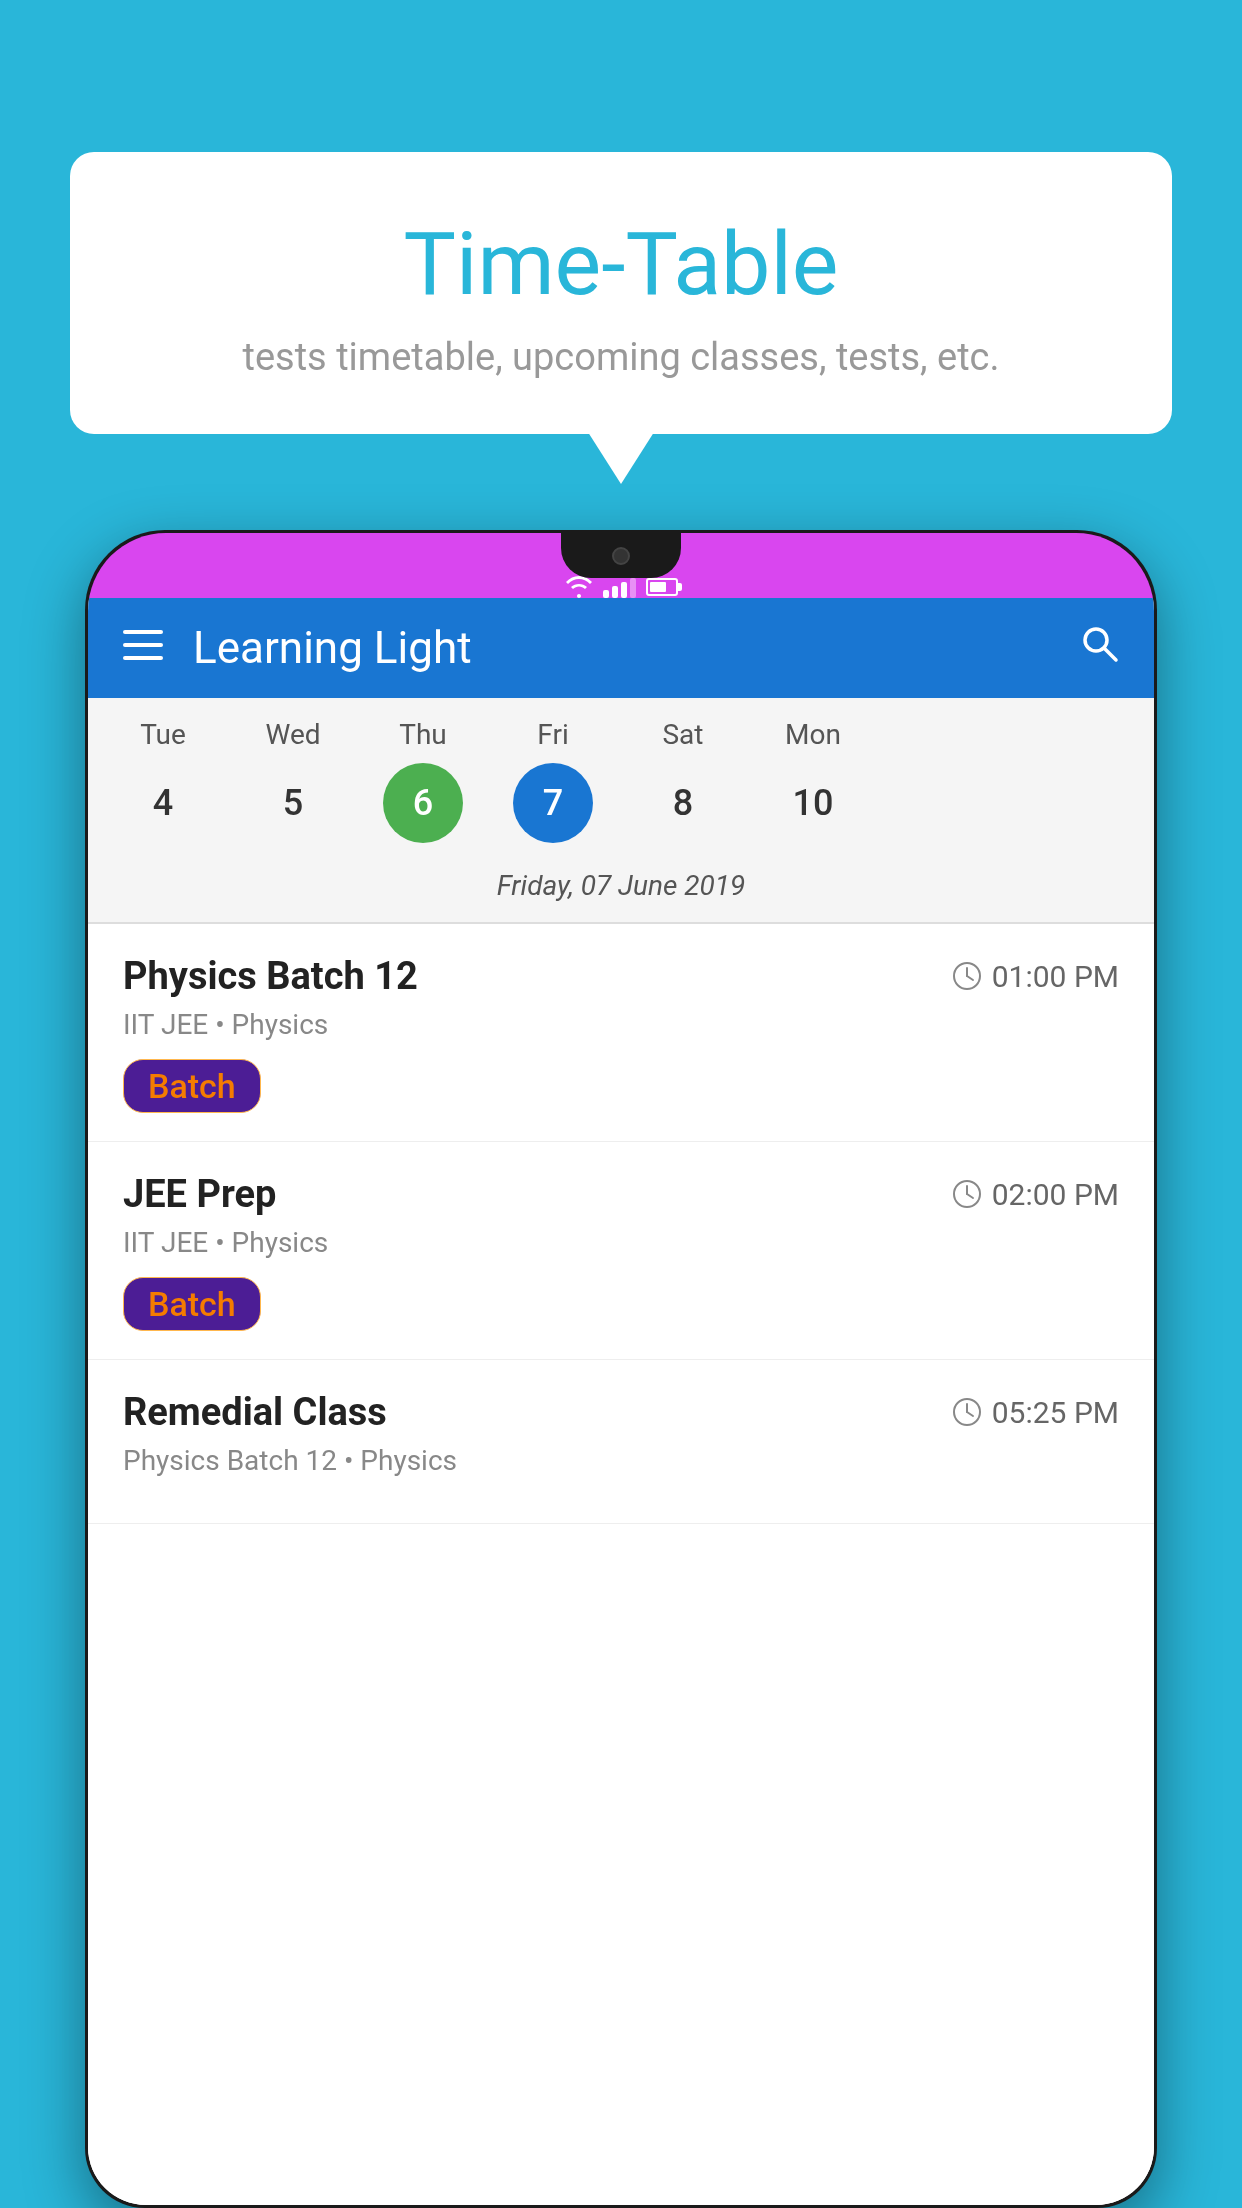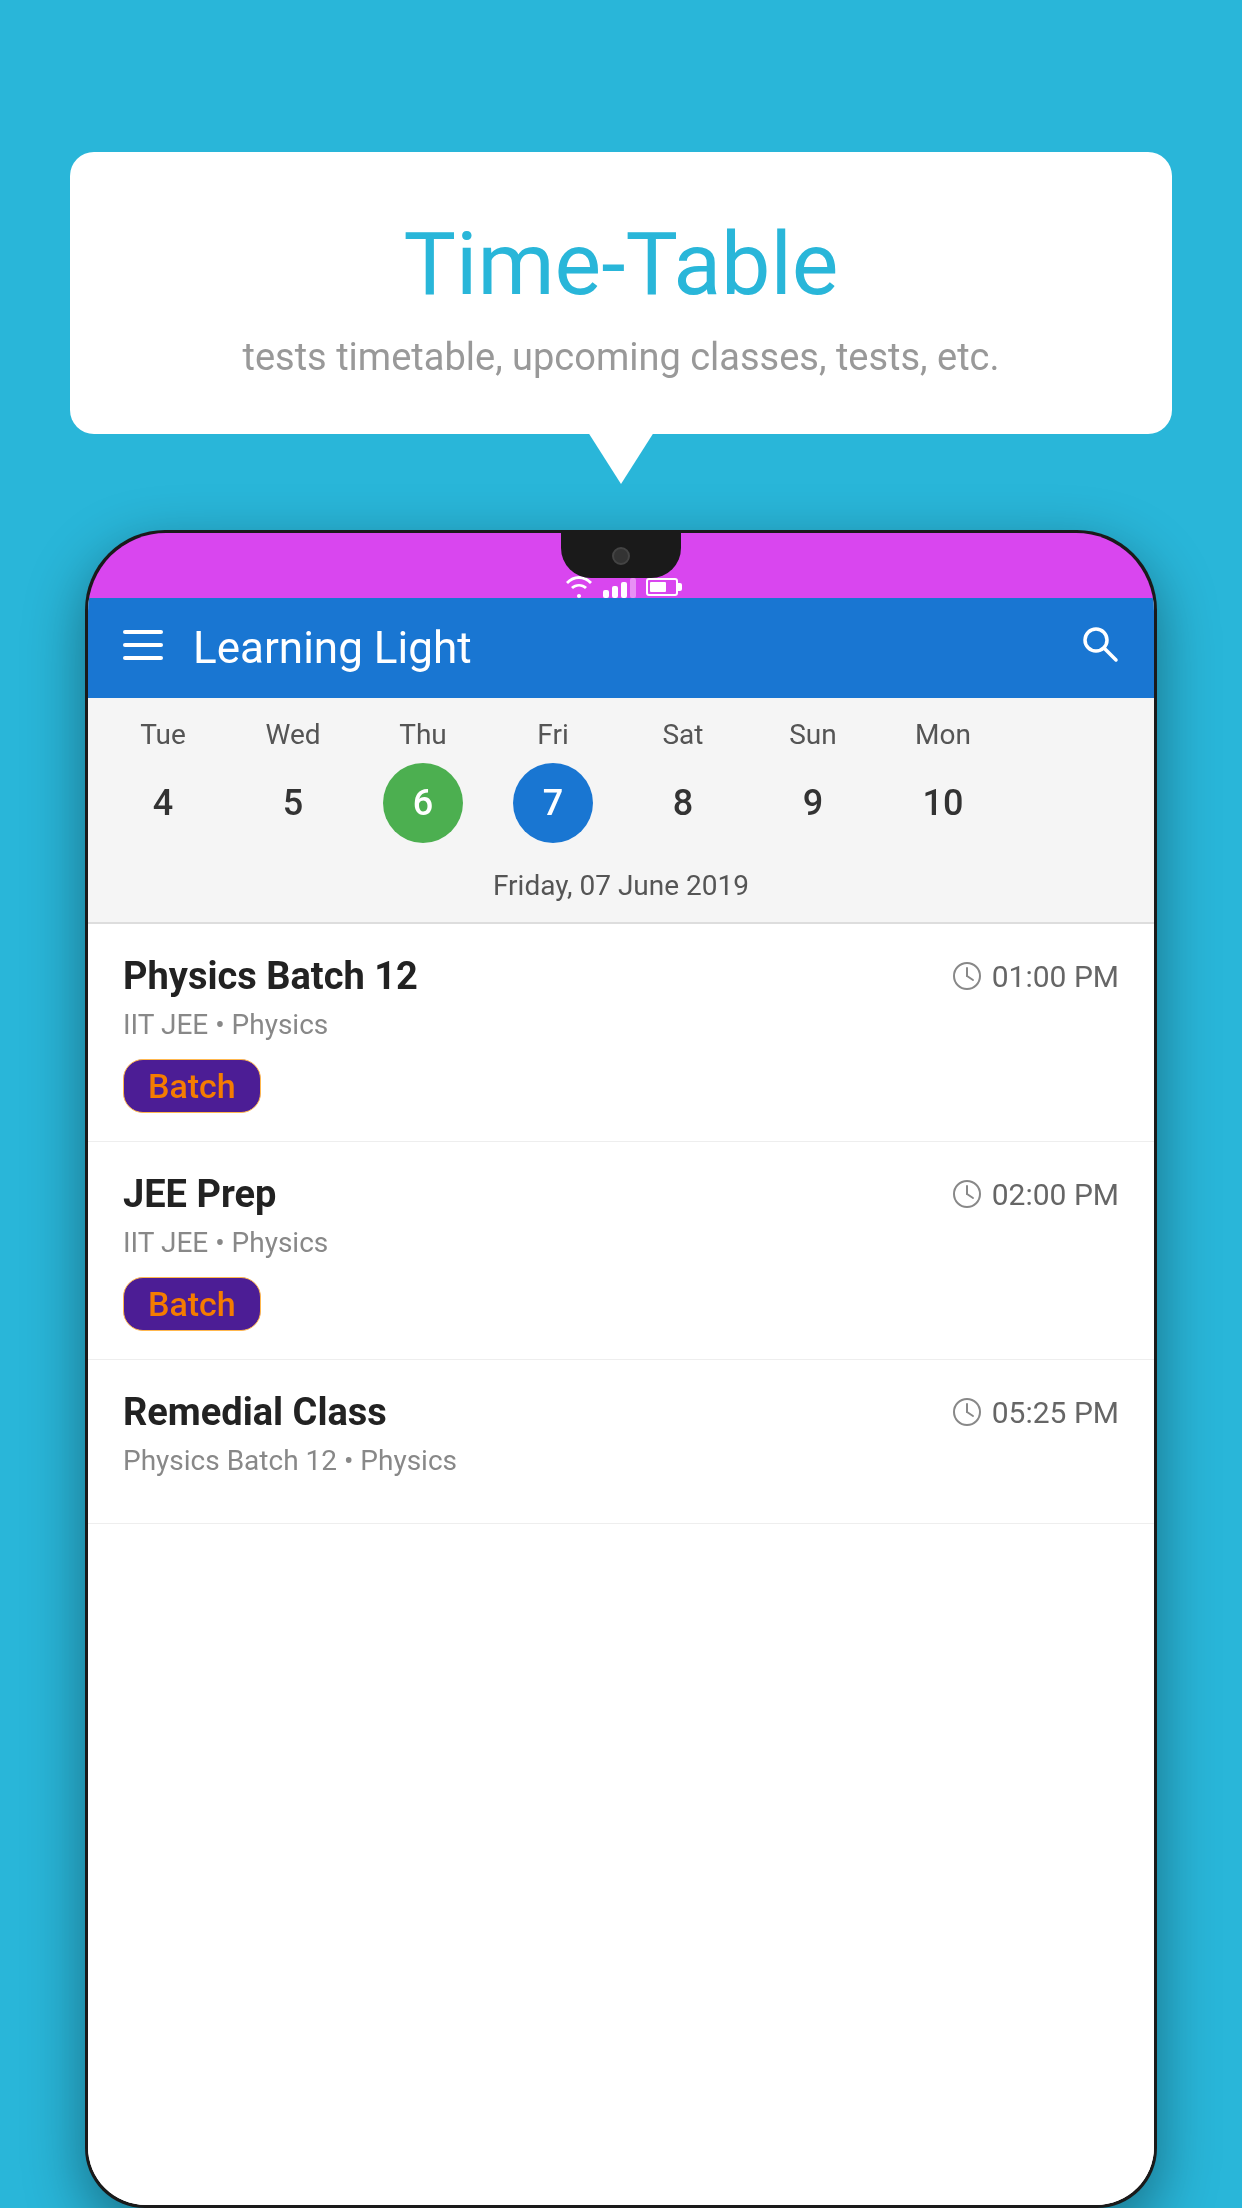--- a/index.html
+++ b/index.html
@@ -242,20 +242,21 @@
       background: #1976D2;
       color: white;
     }
 
     .date-label {
       text-align: center;
       padding: 16px 0 20px;
       color: #555;
       font-size: 28px;
       background: #f5f5f5;
+      font-style: italic;
     }
 
     
     .divider {
       height: 2px;
       background: #ddd;
     }
 
     
     .schedule-content {
@@ -396,24 +397,20 @@
           <div class="day-column">
             <span class="day-name">Fri</span>
             <div class="day-number selected">7</div>
           </div>
 
           <div class="day-column">
             <span class="day-name">Sat</span>
             <div class="day-number">8</div>
           </div>
 
-          <div class="day-column">
-            <span class="day-name">Sun</span>
-            <div class="day-number">9</div>
-          </div>
 
           <div class="day-column">
             <span class="day-name">Mon</span>
             <div class="day-number">10</div>
           </div>
 
         </div>
         <div class="date-label">Friday, 07 June 2019</div>
       </div>
 

